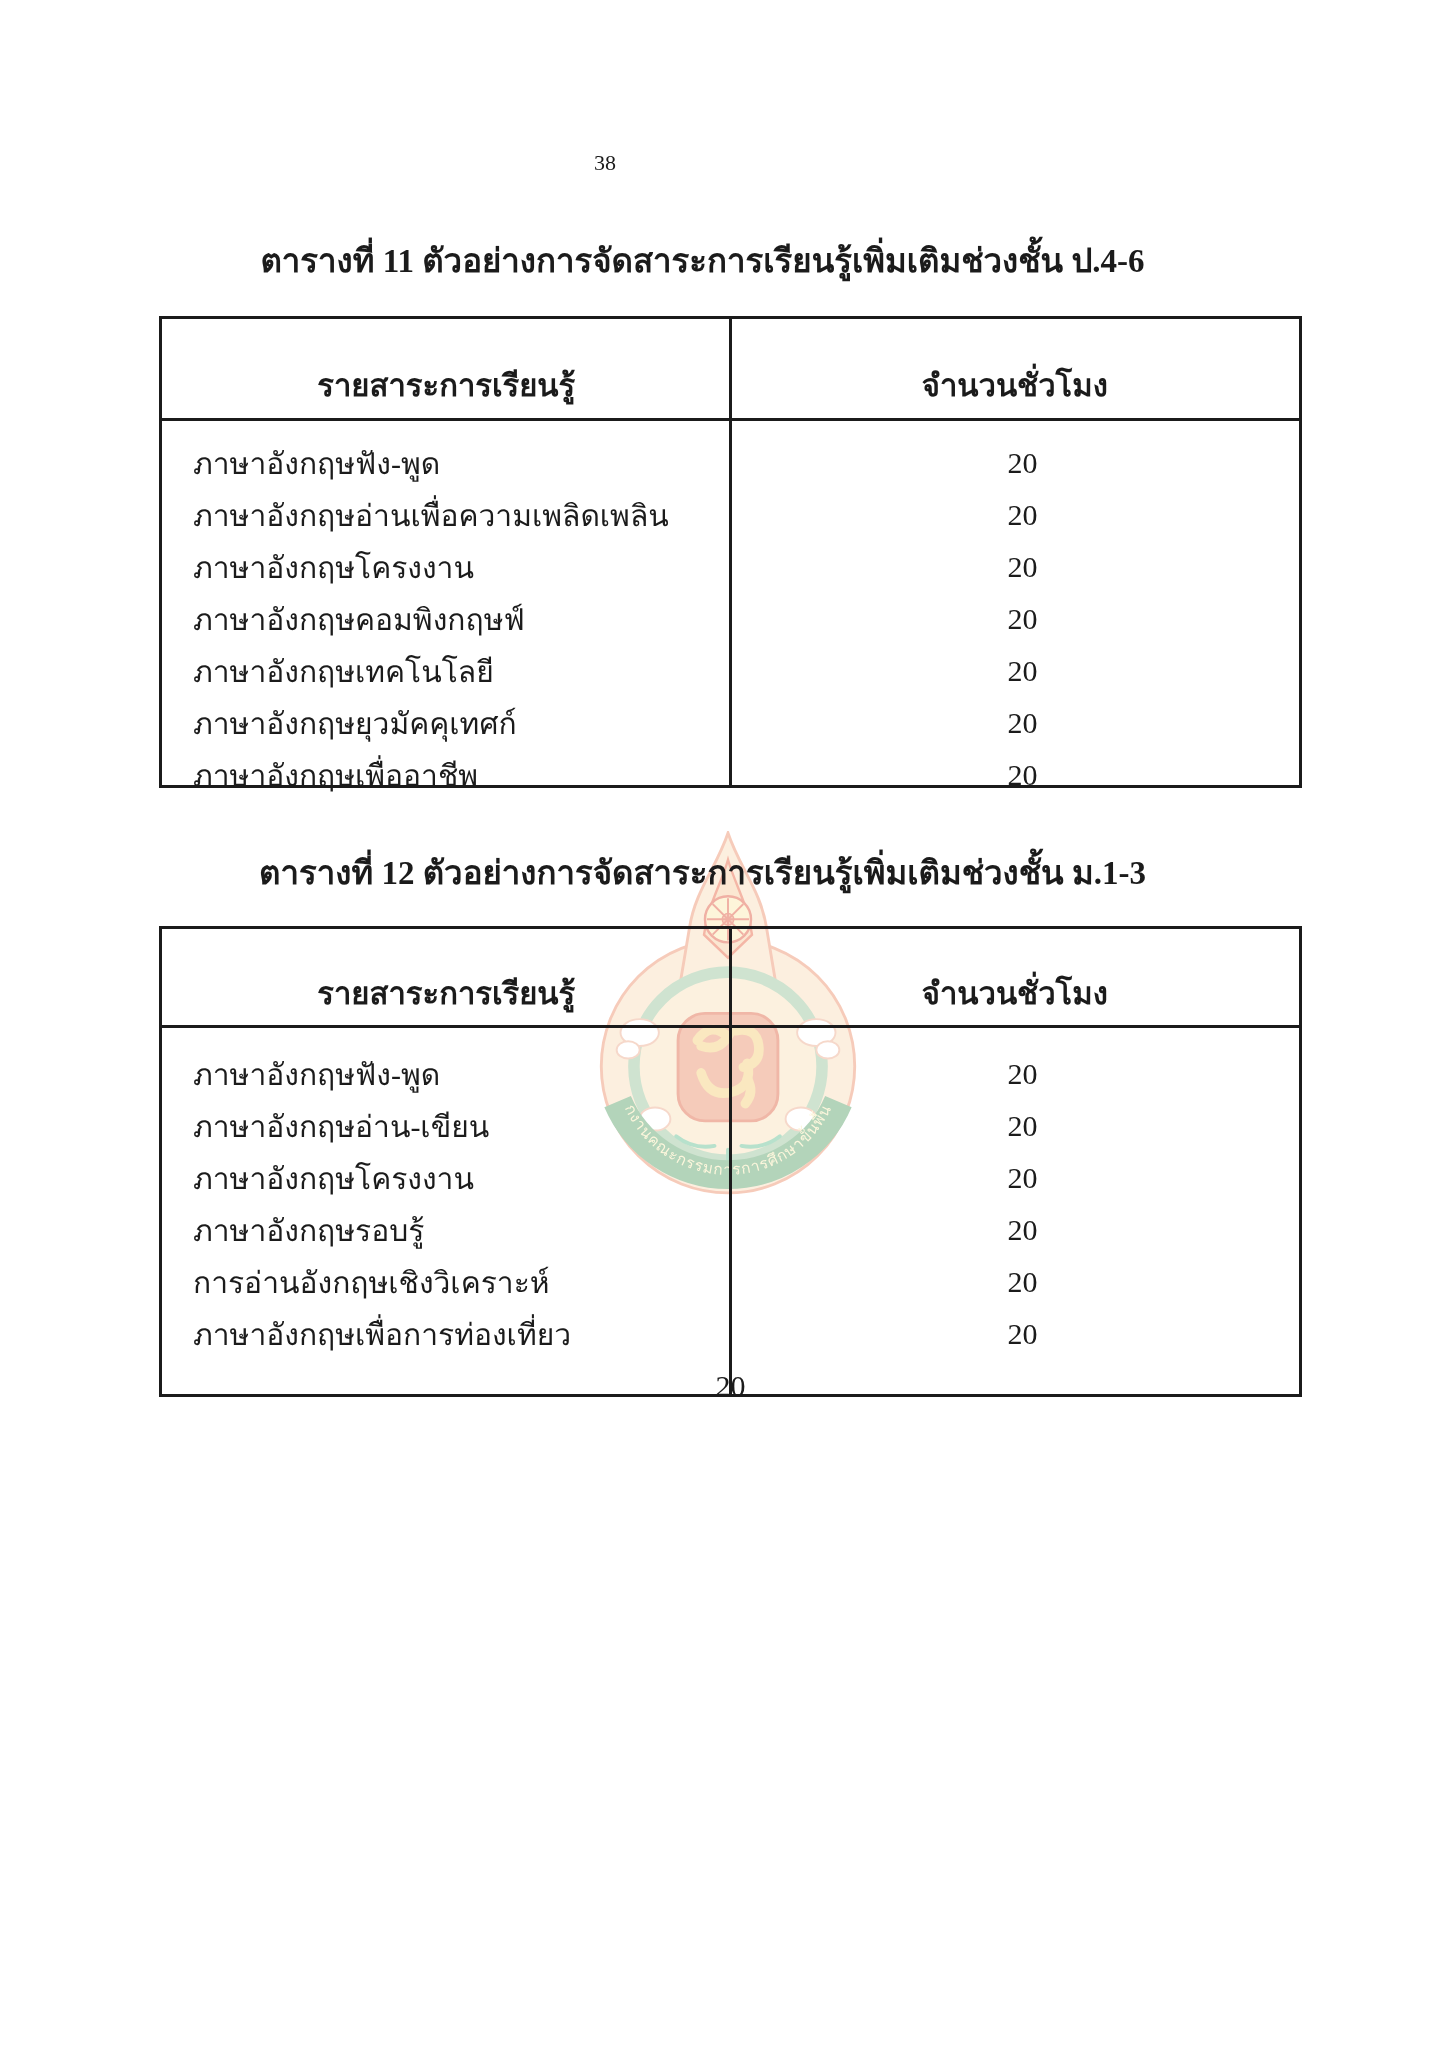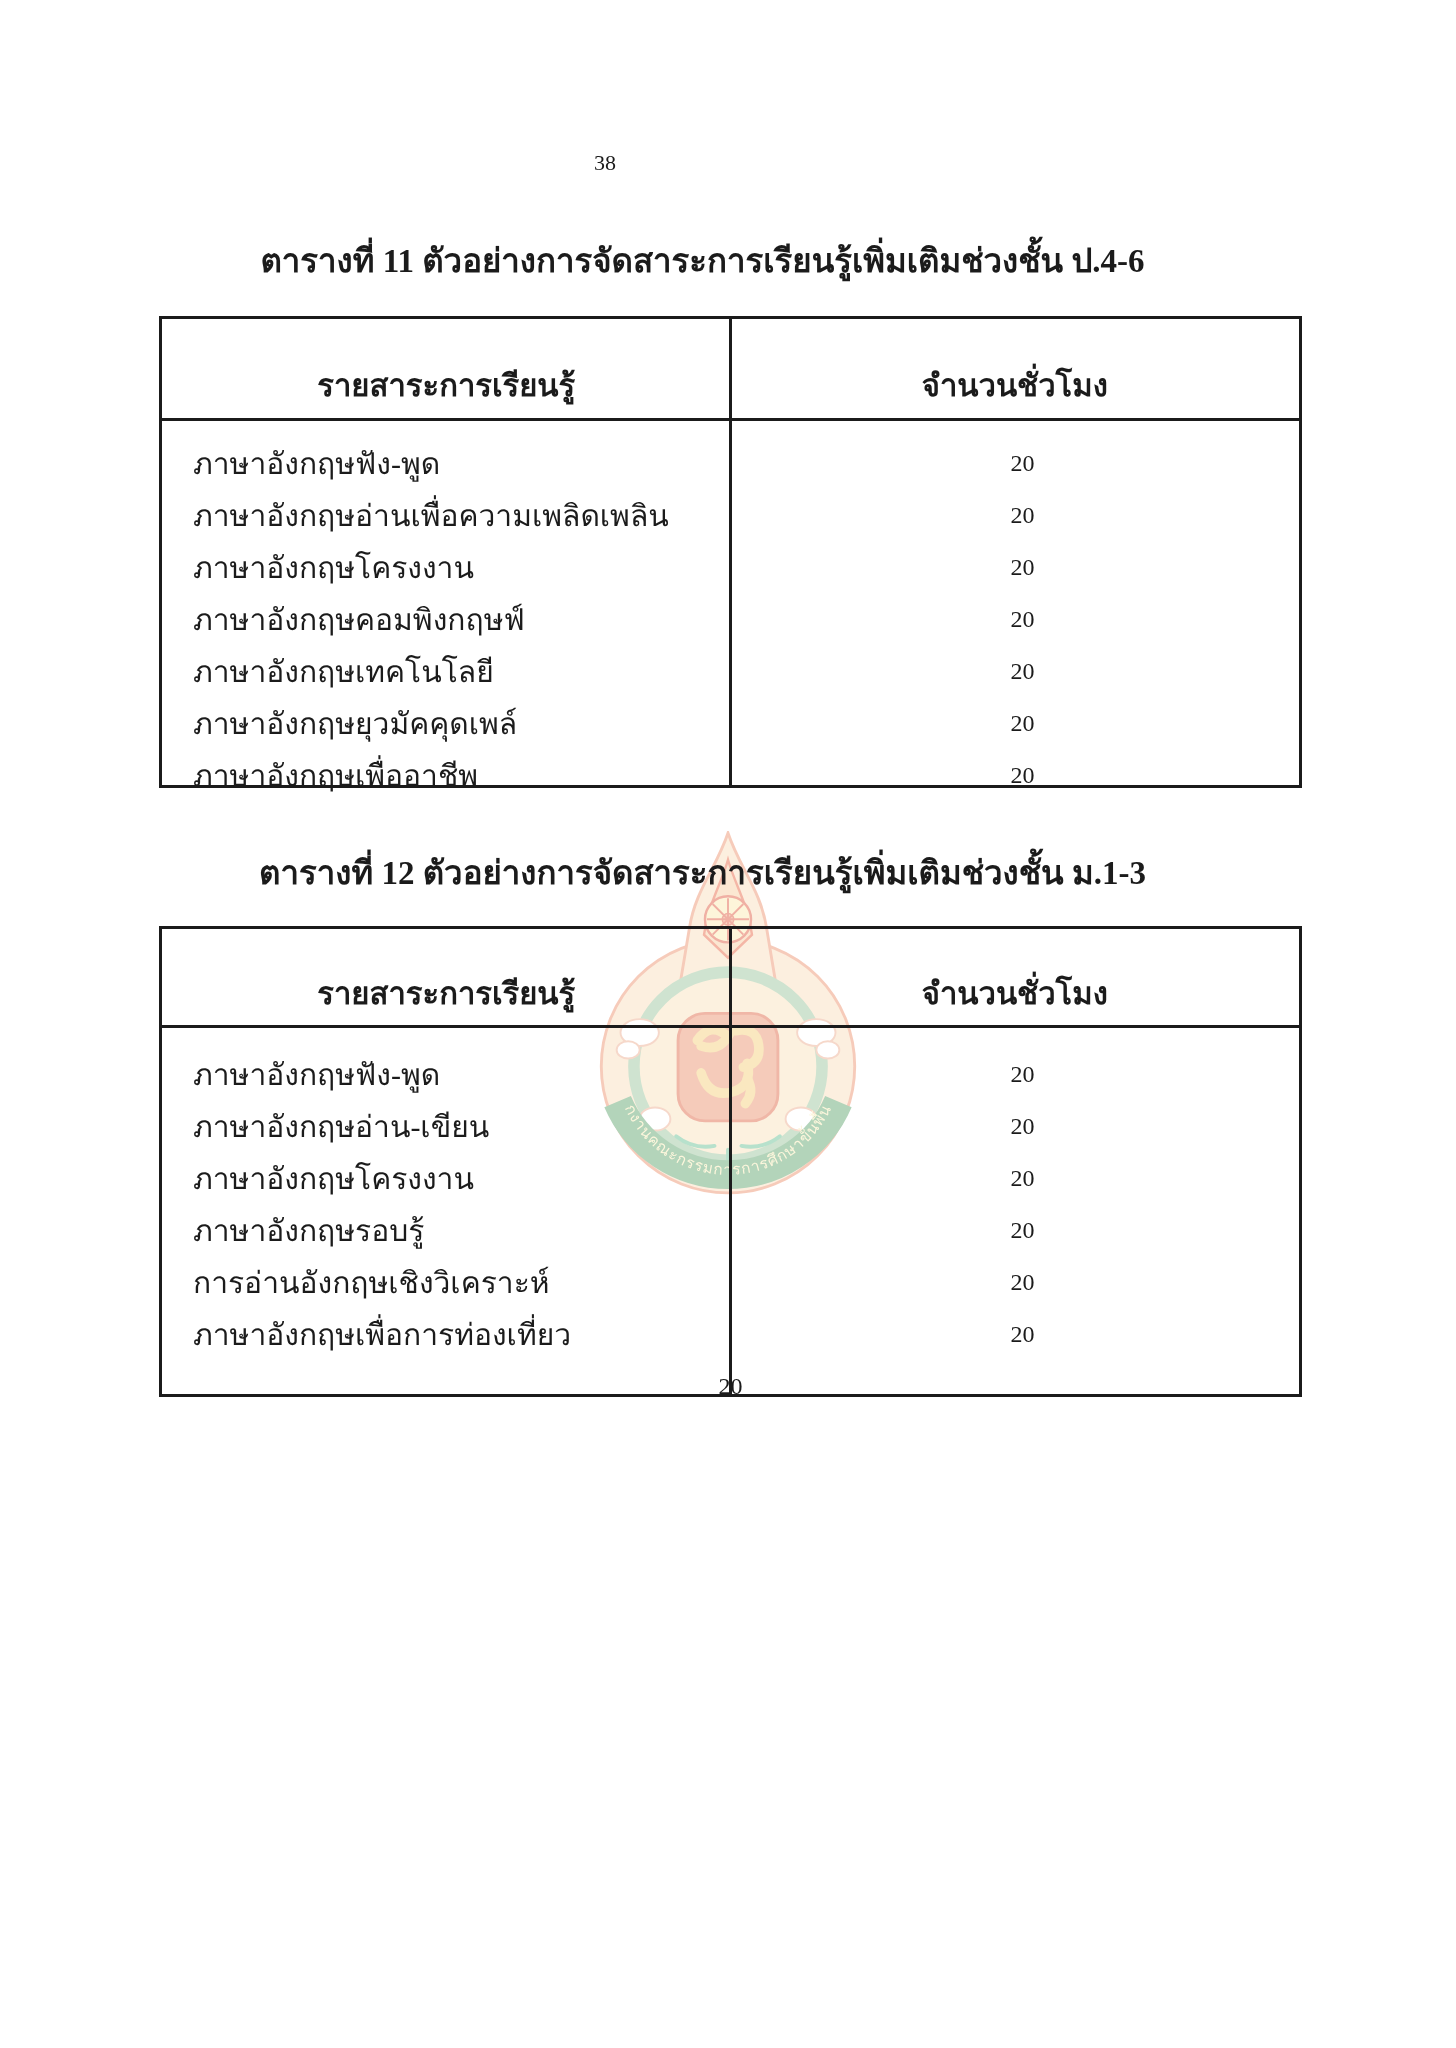--- a/index.html
+++ b/index.html
@@ -34,21 +34,21 @@
   }
   .tbody { padding-top:16px; }
   #table2 .tbody { padding-top:20px; }
   .trow { display:flex; height:52px; }
   .td-subject {
     flex:1; display:flex; align-items:center; padding-left:31px;
     box-sizing:border-box; font-size:30px; white-space:nowrap;
   }
   .td-hours {
     flex:1; display:flex; align-items:center; justify-content:center;
-    font-size:24px;
+    font-size:30px;
   }
   .vline {
     position:absolute; top:0; bottom:0; left:567px; width:3px;
     background:#1b1b1b;
   }
   .watermark {
     position:absolute; left:583px; top:831px; width:290px; height:384px;
     z-index:0; opacity:0.55;
   }
 </style>
@@ -132,21 +132,21 @@
       </div>
       <div class="trow">
         <div class="td-subject">ภาษาอังกฤษคอมพิงกฤษฟ์</div>
         <div class="td-hours">20</div>
       </div>
       <div class="trow">
         <div class="td-subject">ภาษาอังกฤษเทคโนโลยี</div>
         <div class="td-hours">20</div>
       </div>
       <div class="trow">
-        <div class="td-subject">ภาษาอังกฤษยุวมัคคุดเพล์</div>
+        <div class="td-subject">ภาษาอังกฤษยุวมัคคุเทศก์</div>
         <div class="td-hours">20</div>
       </div>
       <div class="trow">
         <div class="td-subject">ภาษาอังกฤษเพื่ออาชีพ</div>
         <div class="td-hours">20</div>
       </div>
     </div>
   </div>
 
   <div class="tbl-title" id="title2">ตารางที่ 12 ตัวอย่างการจัดสาระการเรียนรู้เพิ่มเติมช่วงชั้น ม.1-3</div>

